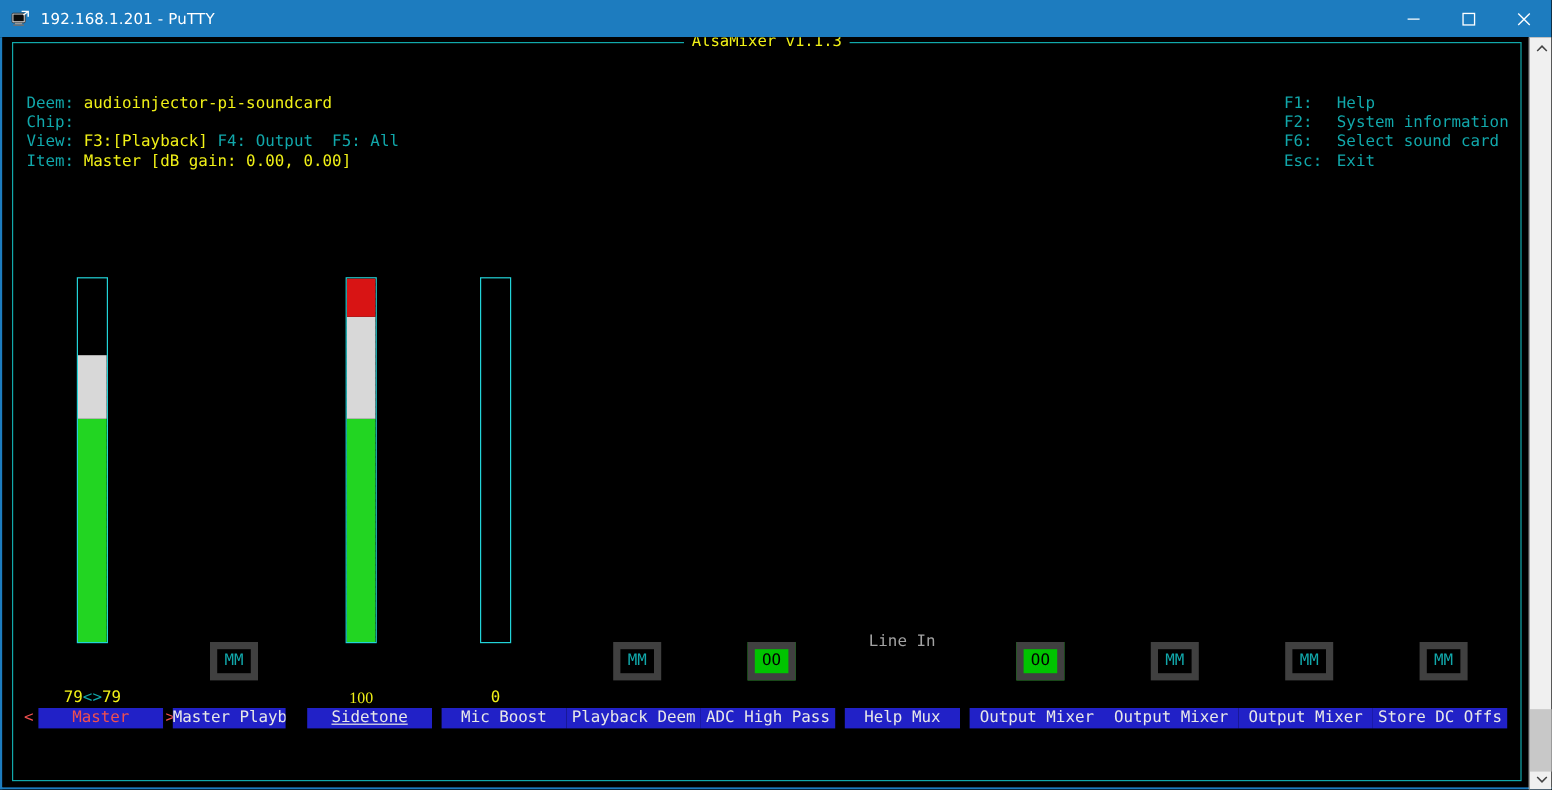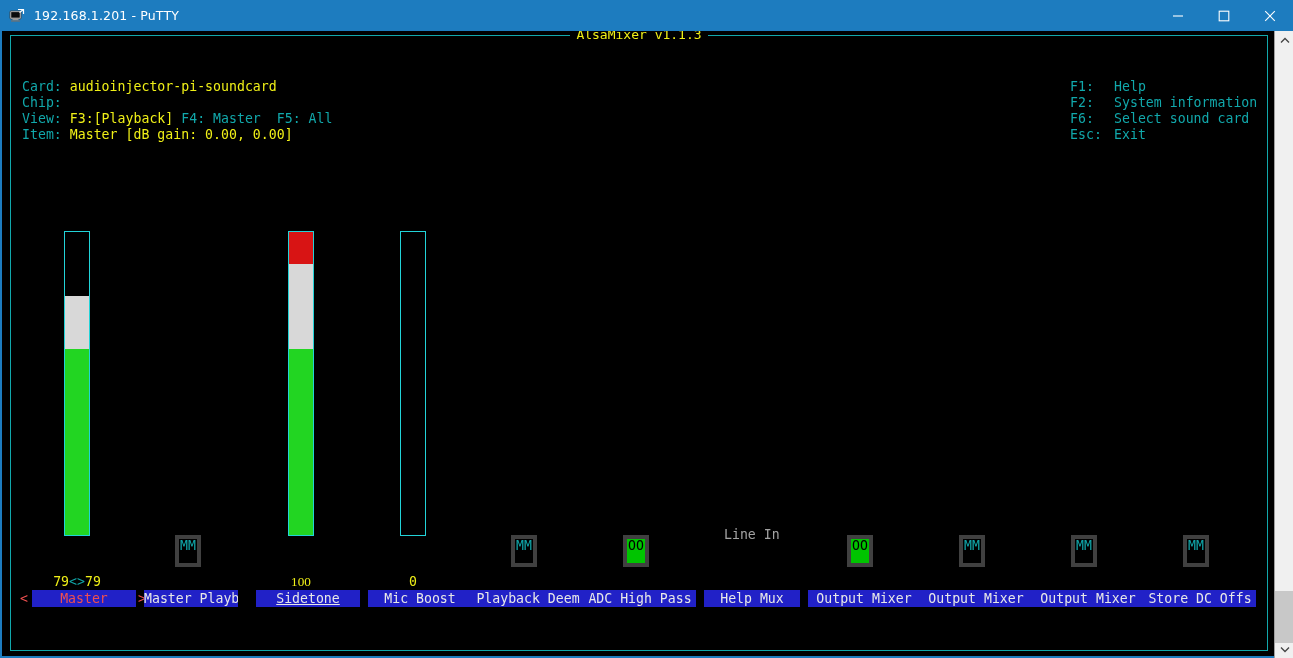--- a/index.html
+++ b/index.html
@@ -127,23 +127,23 @@
         rgba(0,0,0,0.62) 6px);
   }
   .seg { position: absolute; left: 0; width: 100%; }
   .seg-green { background: #22d522; }
   .seg-white { background: #d8d8d8; }
   .seg-red   { background: #d81414; }
 
   
   .mmbox {
     position: absolute;
-    width: 26px; height: 32px;
-    border: 4px solid #404040;
-    display: flex; align-items: flex-start; justify-content: center;
+    width: 40px; height: 32px;
+    border: 6px solid #404040;
+    display: flex; align-items: center; justify-content: center;
     font-size: 13.2px;
     line-height: 14px;
     letter-spacing: 0px;
     background: #000000;
     color: #11a8ab;
   }
   .mmbox.on { background: #00c400; color: #000000; }
   .mmbox .inner { background: inherit; padding: 0 1px; }
 
   
@@ -244,25 +244,25 @@
 
   <div id="term-outer">
     <div id="term">
 
       <div id="mixer-frame">
         <div id="frame-title">
           <span class="t c-yellow">AlsaMixer v1.1.3</span>
         </div>
       </div>
 
-      <div class="hdr" id="hdr-card"><span class="c-cyan">Card:</span><span class="c-white"> </span><span class="c-yellow">audioinjector-pi-soundcard</span></div>
+      <div class="hdr" id="hdr-card"><span class="c-cyan">Deem:</span><span class="c-white"> </span><span class="c-yellow">audioinjector-pi-soundcard</span></div>
 
       <div class="hdr" id="hdr-chip"><span class="c-cyan">Chip:</span><span class="c-white"> </span><span class="c-yellow"></span></div>
 
-      <div class="hdr" id="hdr-view"><span class="c-cyan">View:</span><span> </span><span class="c-yellow">F3:[Playback]</span><span> </span><span class="c-cyan">F4: Master</span><span>  </span><span class="c-cyan">F5: All</span></div>
+      <div class="hdr" id="hdr-view"><span class="c-cyan">View:</span><span> </span><span class="c-yellow">F3:[Playback]</span><span> </span><span class="c-cyan">F4: Output</span><span>  </span><span class="c-cyan">F5: All</span></div>
 
       <div class="hdr" id="hdr-item"><span class="c-cyan">Item:</span><span> </span><span class="c-yellow">Master [dB gain: 0.00, 0.00]</span></div>
 
       <div class="hdr" id="hdr-f1"><span class="c-cyan keylabel">F1:</span><span class="c-cyan">Help</span></div>
       <div class="hdr" id="hdr-f2"><span class="c-cyan keylabel">F2:</span><span class="c-cyan">System information</span></div>
       <div class="hdr" id="hdr-f6"><span class="c-cyan keylabel">F6:</span><span class="c-cyan">Select sound card</span></div>
       <div class="hdr" id="hdr-esc"><span class="c-cyan keylabel">Esc:</span><span class="c-cyan">Exit</span></div>
 
       <div class="volbar" id="bar-master" style="left:62px;  top:200px; height:305px;">
           <div class="volfill" style="height: 239px; bottom: 0px;">

